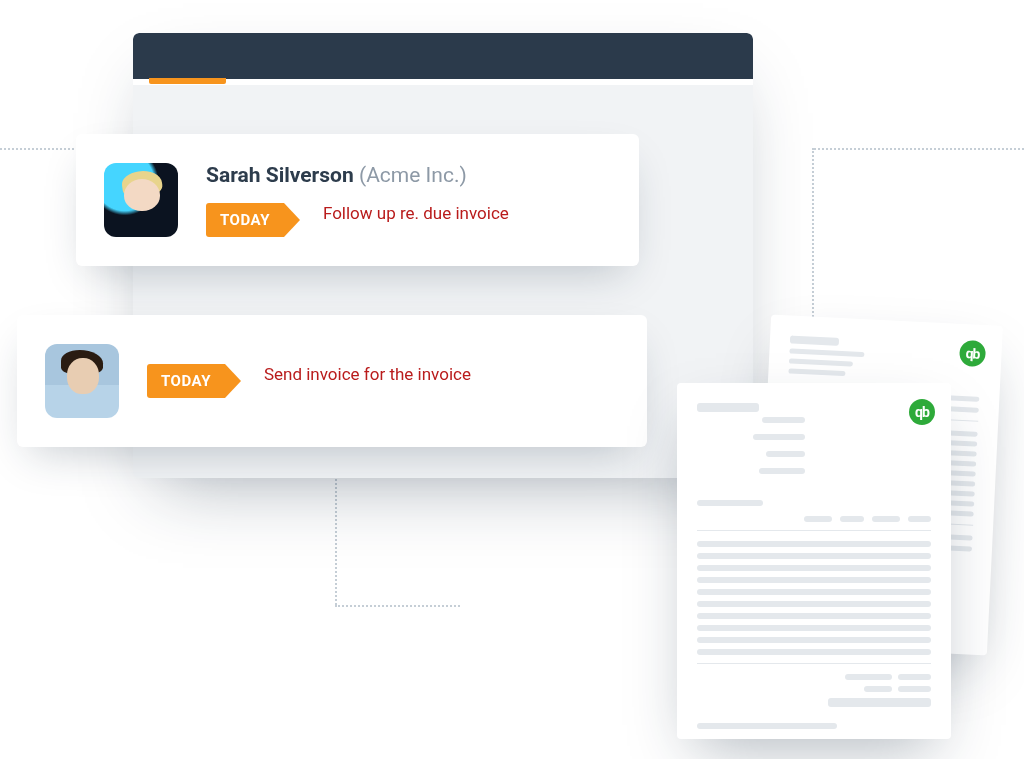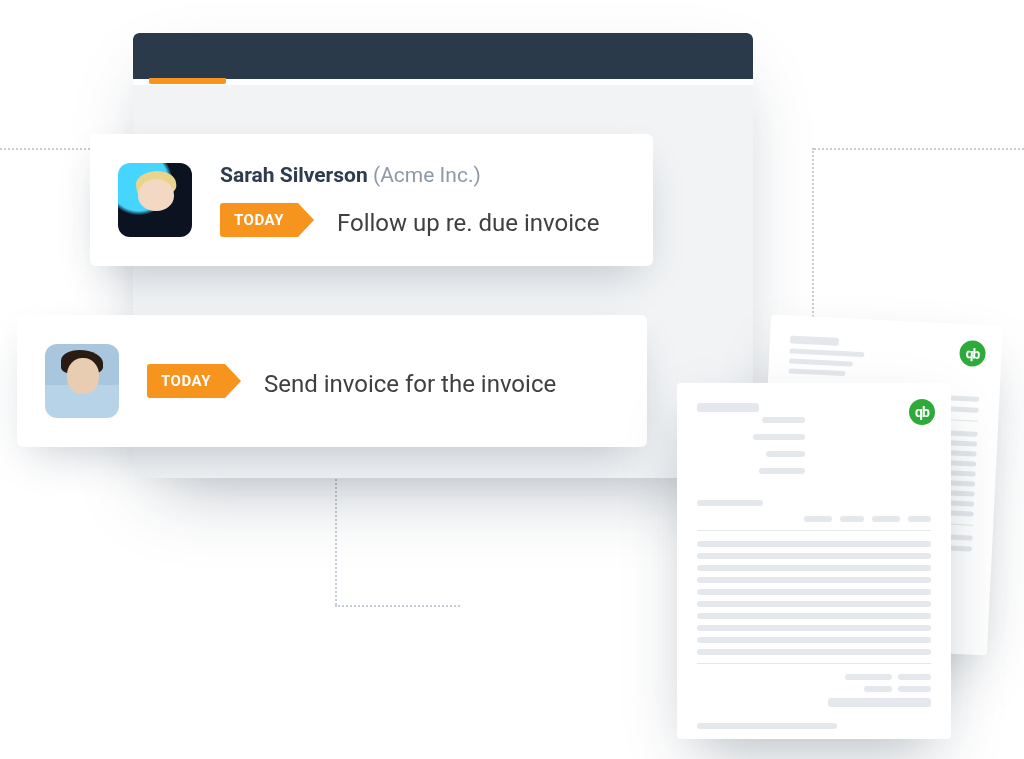--- a/index.html
+++ b/index.html
@@ -64,21 +64,21 @@
   
   .task-card {
     position: absolute;
     background: #ffffff;
     border-radius: 6px;
     box-shadow: 0 18px 44px -14px rgba(24,44,64,0.25);
     display: flex;
     align-items: center;
     padding: 20px 28px;
   }
-  .card1 { top: 134px; left: 90px;  width: 563px; height: 132px; }
+  .card1 { top: 134px; left: 76px;  width: 563px; height: 132px; }
   .card2 { top: 315px; left: 17px;  width: 630px; height: 132px; }
 
   .avatar {
     width: 74px;
     height: 74px;
     border-radius: 12px;
     flex: 0 0 74px;
     margin-right: 28px;
     background: #48596d;
     position: relative;
@@ -134,21 +134,21 @@
     line-height: 1.2;
   }
   .card-title .name {
     font-weight: 700;
     color: #2d3c4c;
   }
   .card-title .company { color: #8d99a6; }
 
   .card-row {
     display: flex;
-    align-items: flex-end;
+    align-items: flex-start;
     gap: 39px;
   }
   .badge {
     position: relative;
     background: #f7941d;
     color: #ffffff;
     font-weight: 700;
     font-size: 15px;
     letter-spacing: 0.5px;
     height: 34px;
@@ -160,22 +160,22 @@
     content: "";
     position: absolute;
     right: -16px;
     top: 0;
     width: 0; height: 0;
     border-top: 17px solid transparent;
     border-bottom: 17px solid transparent;
     border-left: 16px solid #f7941d;
   }
   .task-desc {
-    font-size: 24px;
-    color: #404040;
+    font-size: 17px;
+    color: #b91c1c;
   }
 
   
   .doc {
     position: absolute;
     background: #ffffff;
     border-radius: 4px;
     box-shadow: 0 25px 60px -18px rgba(24,44,64,0.35);
     padding: 20px 20px 26px 20px;
   }

